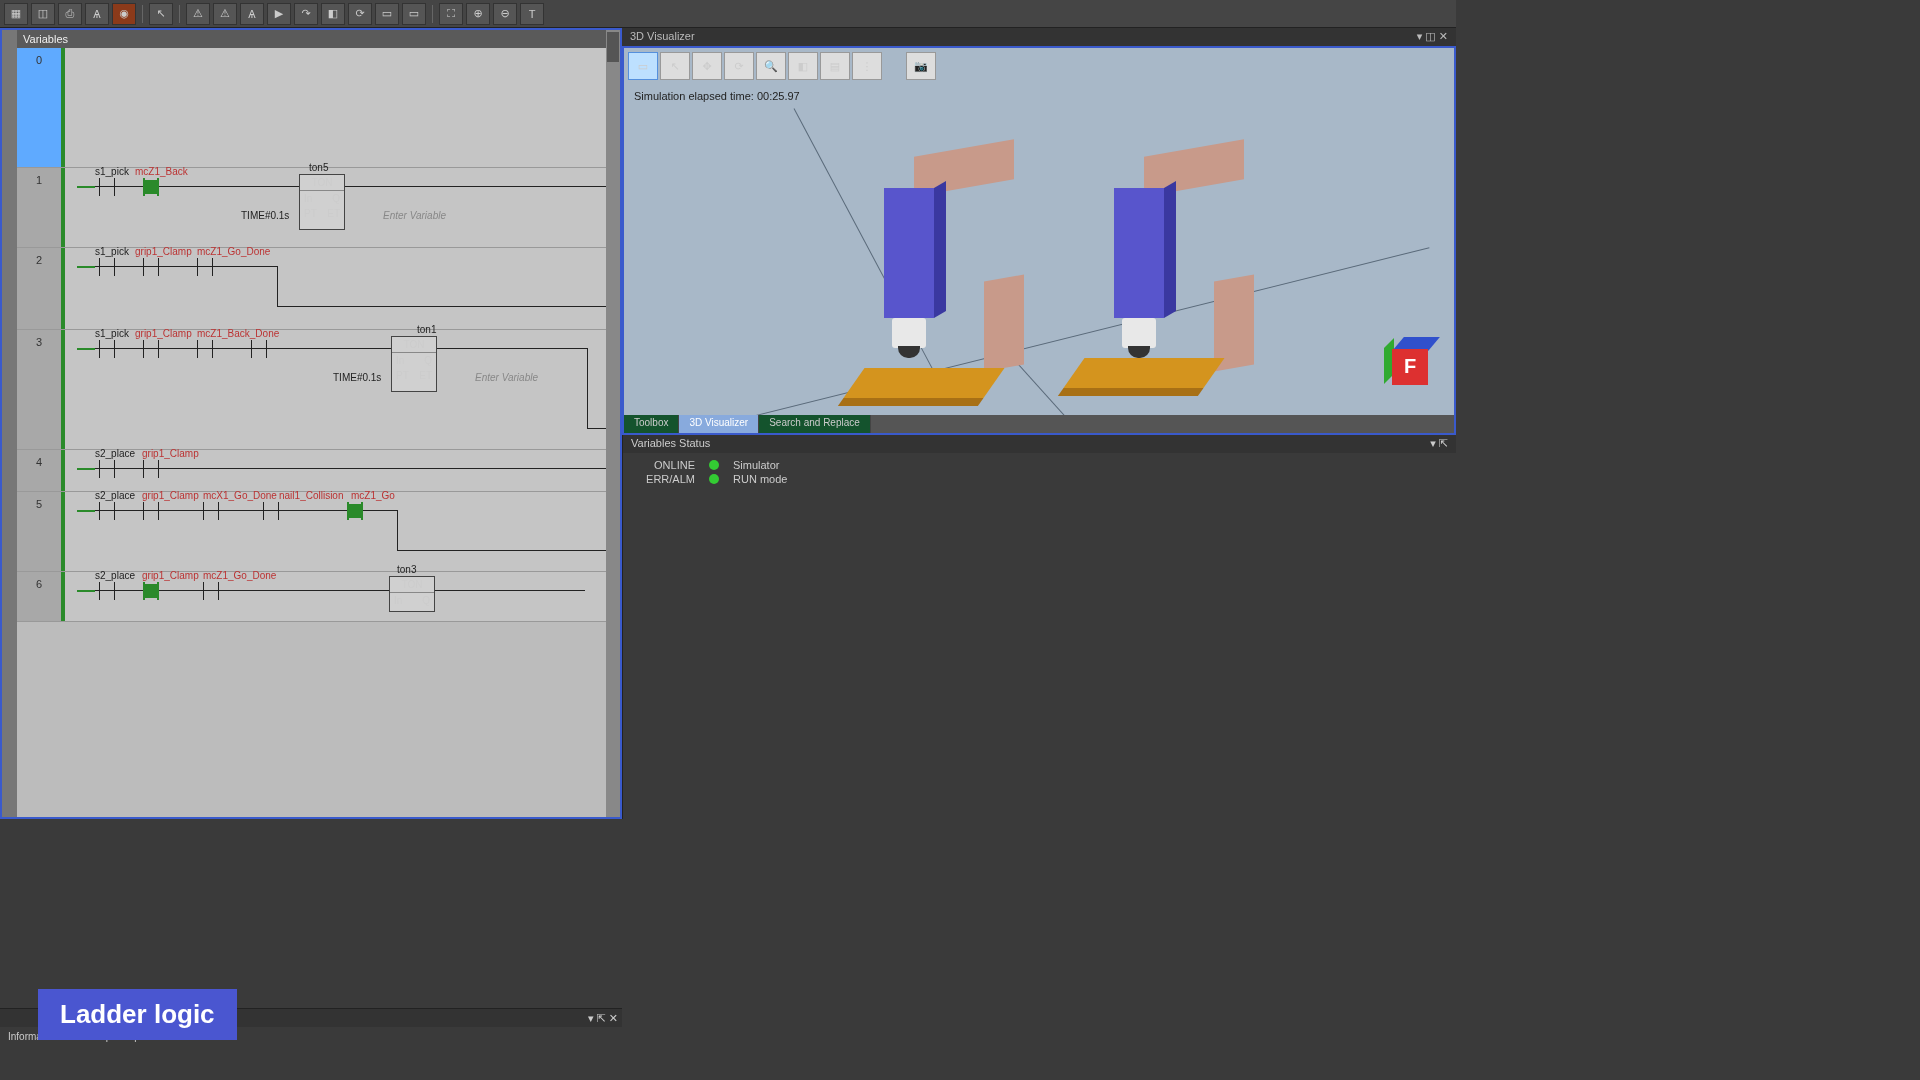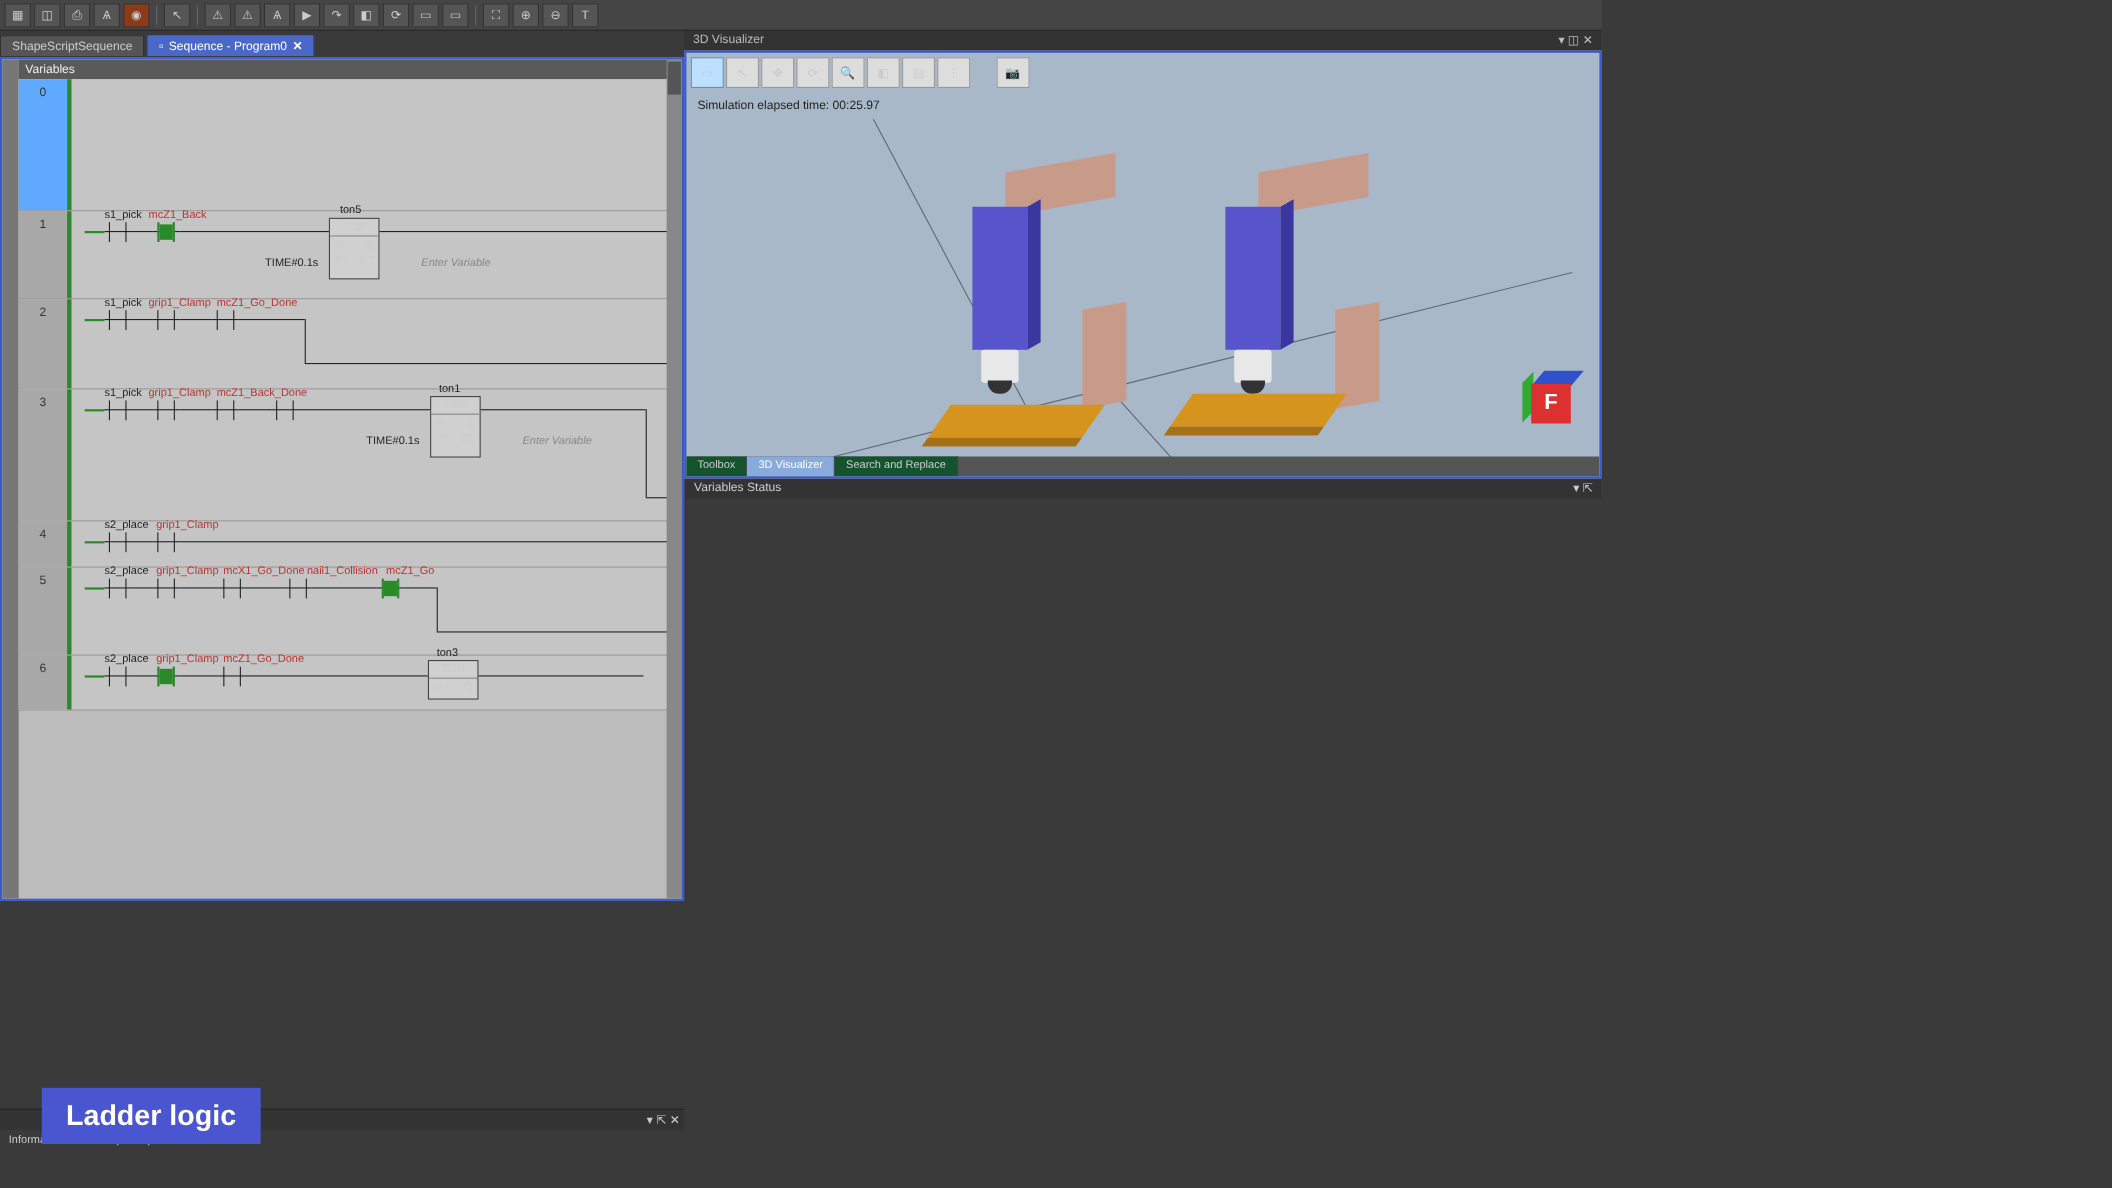--- a/index.html
+++ b/index.html
@@ -118,31 +118,20 @@
   <div class="toolbar-btn">▭</div>
   <div class="toolbar-sep"></div>
   <div class="toolbar-btn">⛶</div>
   <div class="toolbar-btn">⊕</div>
   <div class="toolbar-btn">⊖</div>
   <div class="toolbar-btn">T</div>
 </div>
 
 <div class="main-area">
   <div class="left-panel">
-    <div class="tab-strip">
-      <div class="tab">
-          <span>ShapeScriptSequence</span>
-        </div>
-      <div class="tab active">
-        <span>▫</span>
-        <span>Sequence - Program0</span>
-        <span class="tab-close">✕</span>
-      </div>
-      <div class="sidebar-label" style="top:24px;left:0;height:140px;">Rung Comment List</div>
-    </div>
 
     <div class="ladder-container">
       <div class="rung-sidebar" style="background:#777"></div>
       <div class="ladder-content">
         <div class="variables-header">Variables</div>
         <div class="rung-area">
 
           <div class="rung" style="height:120px;">
             <div class="rung-num-col active">0</div>
             <div class="rung-power"></div>
@@ -242,21 +231,21 @@
                   <div class="contact-bar-l"></div>
                   <div class="contact-bar-r"></div>
                 </div>
               <div class="rail-wire" style="left:140px;top:18px;width:30px;"></div>
               <div class="contact" style="left:170px;top:10px;">
                   <div class="contact-line"></div>
                   <div class="contact-bar-l"></div>
                   <div class="contact-bar-r"></div>
                 </div>
               <div class="rail-wire" style="left:194px;top:18px;width:120px;"></div>
-              <span class="contact-label lbl-black" style="left:322px;top:-6px;">ton1</span>
+              <span class="contact-label lbl-black" style="left:340px;top:-6px;">ton1</span>
               <div class="fbox" style="left:314px;top:6px;width:46px;height:56px;">
                 <div class="fbox-title">TON</div>
                 <div class="fbox-row">
                     <span>In</span>
                     <span>Q</span>
                   </div>
                 <div class="fbox-row">
                     <span>PT</span>
                     <span>ET</span>
                   </div>
@@ -442,20 +431,32 @@
         <div class="viz-tab">Search and Replace</div>
       </div>
     </div>
 
 
     <div class="status-panel" style="height:72px;">
       <div class="status-header">
         <span>Variables Status</span>
         <span>▾ ⇱</span>
       </div>
+      <div class="status-body">
+        <div class="status-row">
+          <span style="width:60px;text-align:right;">ONLINE</span>
+          <span class="dot"></span>
+          <span>Simulator</span>
+        </div>
+        <div class="status-row">
+          <span style="width:60px;text-align:right;">ERR/ALM</span>
+          <span class="dot"></span>
+          <span>RUN mode</span>
+        </div>
+      </div>
     </div>
   </div>
 </div>
 
 <div class="bottom-panel" style="position:absolute;bottom:0;left:0;width:622px;">
   <div class="output-panel">
     <div class="callout-ladder">Ladder logic</div>
     <div class="output-header">
       <span></span>
       <span>▾ ⇱ ✕</span>

